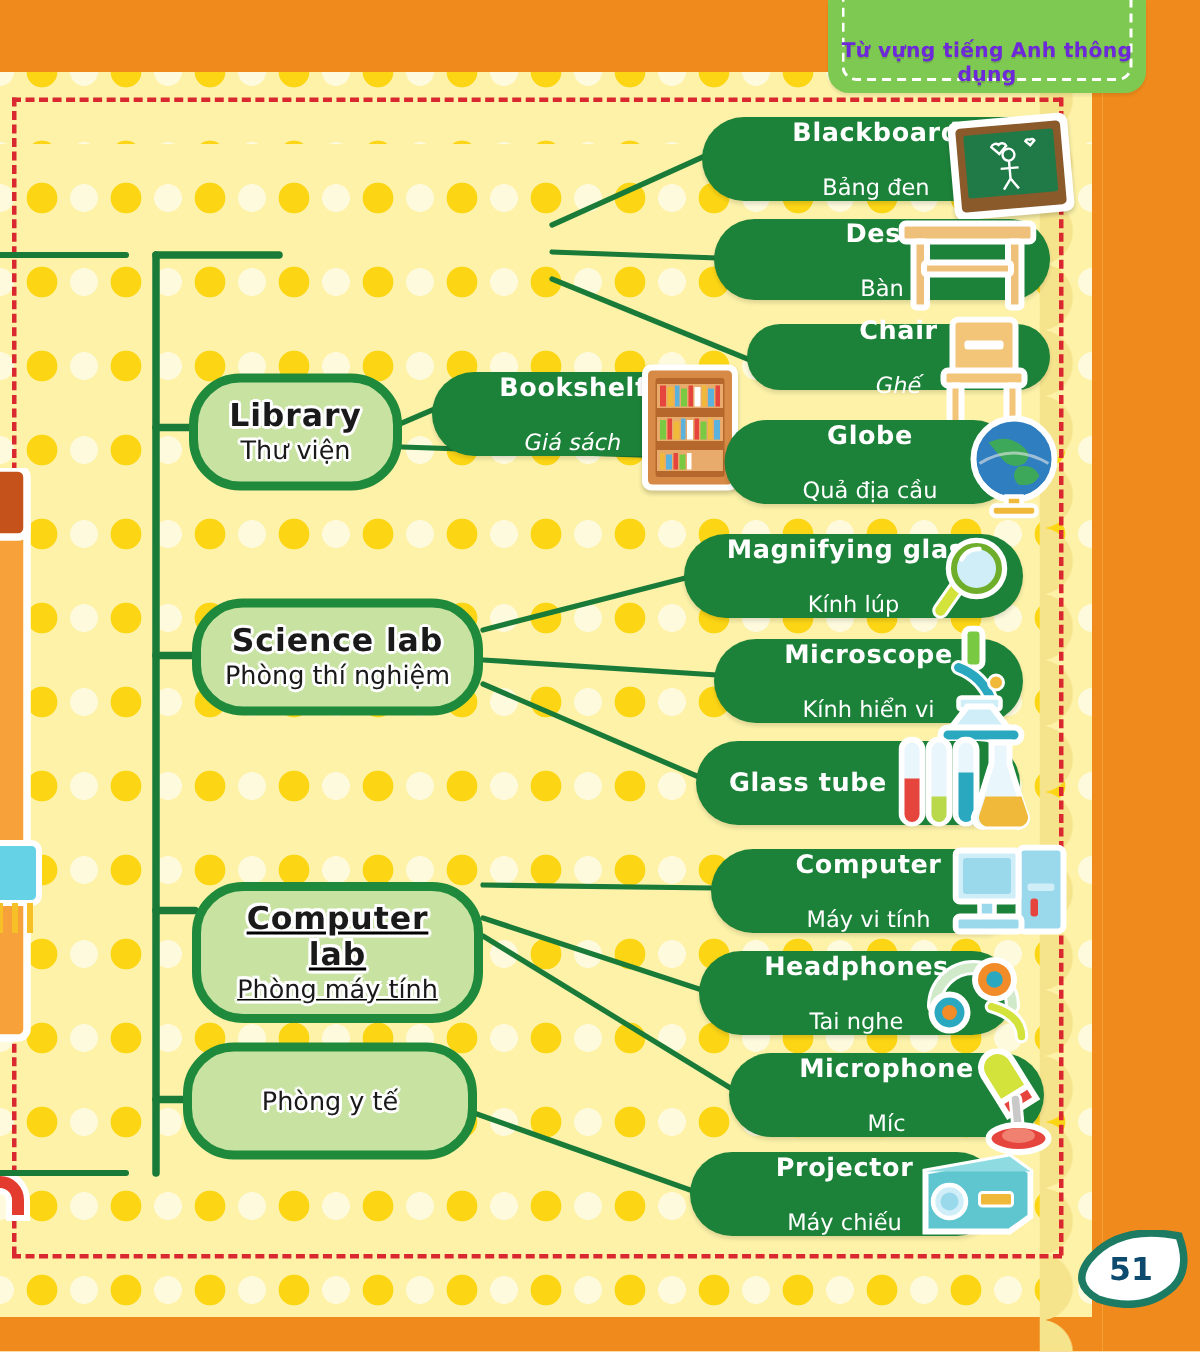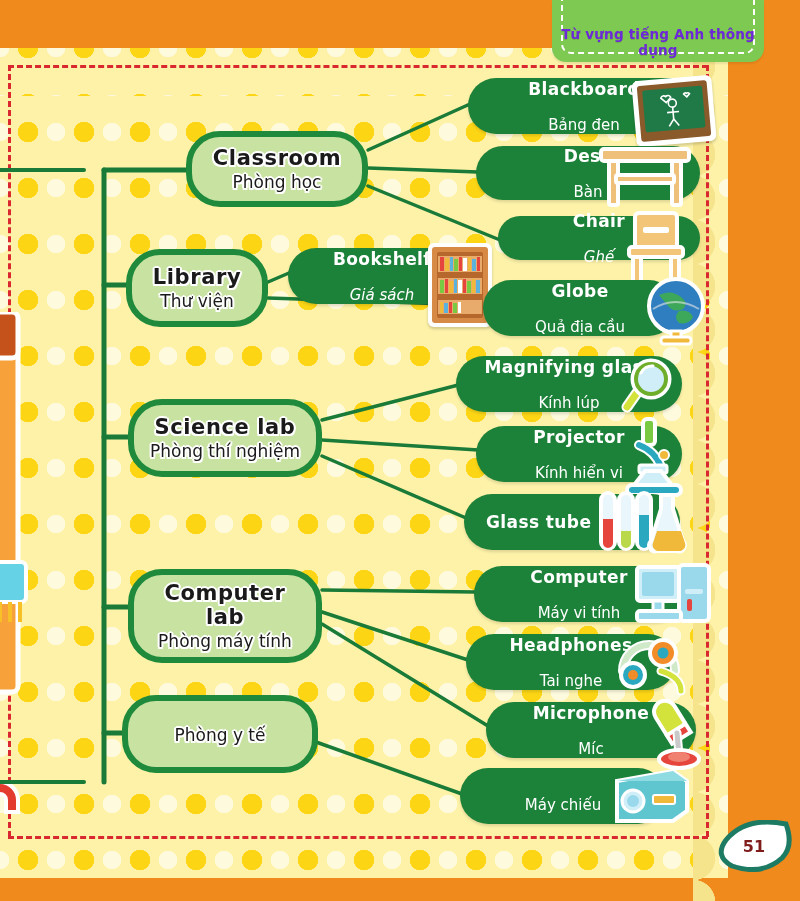--- a/index.html
+++ b/index.html
@@ -149,21 +149,21 @@
   .sticker svg { display: block; }
 
   
   #pagenum {
     position: absolute; left: 716px; top: 820px;
     width: 76px; height: 52px;
   }
   #pagenum .num {
     position: absolute; left: 0; top: 0; width: 76px; height: 52px;
     display: flex; align-items: center; justify-content: center;
-    font-size: 16px; font-weight: bold; color: #7f1d1d;
+    font-size: 21px; font-weight: bold; color: #0c4a6e;
   }
 
   
   .bleed { position: absolute; }
 </style>
 </head>
 <body>
 
 <div id="page">
 
@@ -234,36 +234,32 @@
       <path d="M322 456 L466 518"></path>
 
       <path d="M322 590 L476 592"></path>
       <path d="M322 612 L468 660"></path>
       <path d="M322 624 L488 726"></path>
 
       <path d="M316 742 L462 794"></path>
     </g>
   </svg>
 
-  <div class="node cat" style="left:186px; top:131px; width:182px; height:76px;">
-    <div class="en">Classroom</div>
-    <div class="vi">Phòng học</div>
-  </div>
 
   <div class="node cat" style="left:128px; top:399px; width:194px; height:78px;">
     <div class="en">Science lab</div>
     <div class="vi">Phòng thí nghiệm</div>
   </div>
 
   <div class="node cat" style="left:126px; top:249px; width:142px; height:78px;">
     <div class="en">Library</div>
     <div class="vi">Thư viện</div>
   </div>
 
-  <div class="node cat" style="left:128px; top:569px; width:194px; height:94px;">
+  <div class="node cat" style="left:128px; top:588px; width:194px; height:94px;text-decoration:underline;">
     <div class="en">Computer lab</div>
     <div class="vi">Phòng máy tính</div>
   </div>
 
   <div class="node cat" style="left:122px; top:695px; width:196px; height:78px;">
     <div class="vi">Phòng y tế</div>
   </div>
 
   <div class="node item" style="left:468px; top:78px; width:232px; height:56px;">
     <div class="txt">
@@ -396,21 +392,21 @@
       <line x1="26" y1="30" x2="12" y2="50" stroke="#fff" stroke-width="11" stroke-linecap="round"></line>
       <line x1="26" y1="30" x2="12" y2="50" stroke="#d4e23c" stroke-width="7" stroke-linecap="round"></line>
       <circle cx="36" cy="22" r="18" fill="#cfeef8" stroke="#fff" stroke-width="5"></circle>
       <circle cx="36" cy="22" r="15" fill="none" stroke="#6fae2b" stroke-width="4"></circle>
       <path d="M26 16 a12 12 0 0 1 12 -7" fill="none" stroke="#fff" stroke-width="3" stroke-linecap="round"></path>
     </svg>
   </div>
 
   <div class="node item" style="left:476px; top:426px; width:206px; height:56px;">
     <div class="txt">
-      <div class="en">Projector</div>
+      <div class="en">Microscope</div>
       <div class="vi">Kính hiển vi</div>
     </div>
   </div>
   <div class="sticker" style="left:618px; top:414px; background:transparent; box-shadow:none;">
     <svg width="66" height="82" viewBox="0 0 66 82">
       <rect x="22" y="2" width="12" height="26" rx="4" fill="#7ac943" stroke="#fff" stroke-width="4"></rect>
       <path d="M18 28 q16 6 22 22" fill="none" stroke="#fff" stroke-width="10" stroke-linecap="round"></path>
       <path d="M18 28 q16 6 22 22" fill="none" stroke="#2aa8bf" stroke-width="6" stroke-linecap="round"></path>
       <circle cx="43" cy="38" r="5" fill="#f0b93a" stroke="#fff" stroke-width="2"></circle>
       <rect x="18" y="48" width="28" height="8" rx="2" fill="#cfeef8" stroke="#fff" stroke-width="3"></rect>
@@ -492,20 +488,21 @@
       </g>
       <line x1="34" y1="34" x2="36" y2="56" stroke="#fff" stroke-width="9" stroke-linecap="round"></line>
       <line x1="34" y1="34" x2="36" y2="56" stroke="#c9c9c9" stroke-width="5" stroke-linecap="round"></line>
       <ellipse cx="36" cy="60" rx="20" ry="9" fill="#e6453d" stroke="#fff" stroke-width="4"></ellipse>
       <ellipse cx="36" cy="58" rx="11" ry="5" fill="#f08070"></ellipse>
     </svg>
   </div>
 
   <div class="node item" style="left:460px; top:768px; width:206px; height:56px;">
     <div class="txt">
+      <div class="en">Projector</div>
       <div class="vi">Máy chiếu</div>
     </div>
   </div>
   <div class="sticker" style="left:600px; top:766px; background:transparent; box-shadow:none;">
     <svg width="86" height="60" viewBox="0 0 86 60">
       <path d="M14 12 L70 2 L84 12 L84 42 L70 52 L14 52 Z" fill="#5fc5cf" stroke="#fff" stroke-width="4"></path>
       <path d="M14 12 L70 2 L84 12 L14 12 Z" fill="#8fdbe2"></path>
       <ellipse cx="30" cy="32" rx="11" ry="11" fill="#cfeef8" stroke="#fff" stroke-width="3"></ellipse>
       <ellipse cx="30" cy="32" rx="6" ry="6" fill="#9ad9ec"></ellipse>
       <rect x="50" y="26" width="22" height="9" rx="2" fill="#f0b93a" stroke="#fff" stroke-width="2"></rect>

